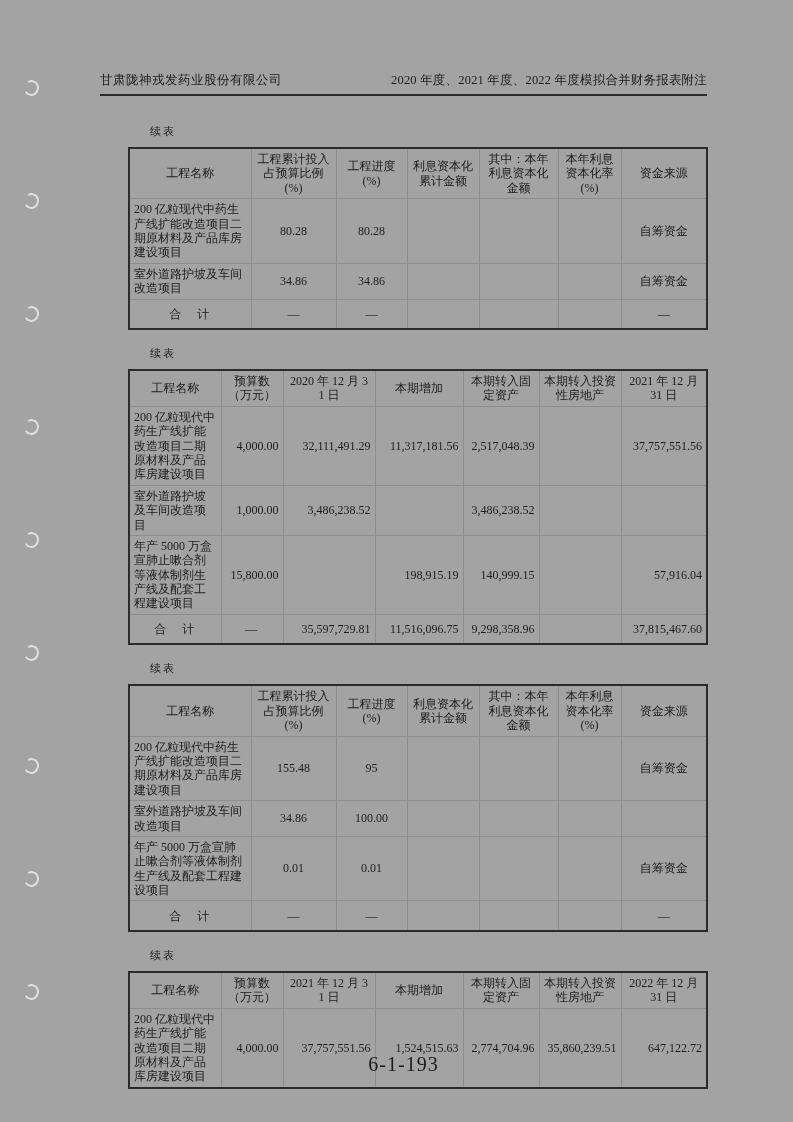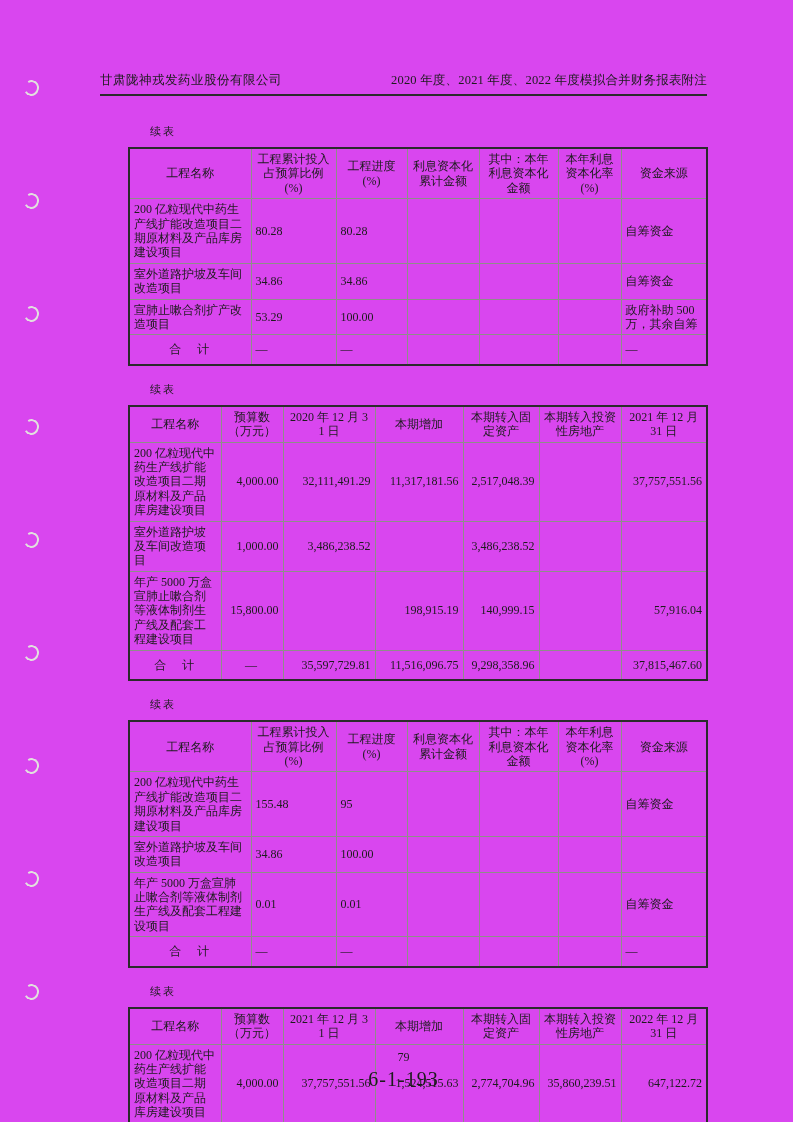--- a/index.html
+++ b/index.html
@@ -5,21 +5,21 @@
   * { box-sizing: border-box; margin: 0; padding: 0; }
   html, body { width: 793px; }
   body {
     font-family: "Liberation Serif", "DejaVu Serif", serif;
     background: #e9e9e7;
   }
   .page {
     position: relative;
     width: 793px;
     height: 1122px;
-    background: #d946ef;
+    background: #a3a3a3;
     overflow: hidden;
     color: #1c1c1c;
   }
   
   .binder-mark {
     position: absolute;
     left: 24px;
     width: 15px;
     height: 16px;
     border: 2px solid #e2e0de;
@@ -67,21 +67,21 @@
     vertical-align: middle;
     word-break: break-all;
   }
   thead th {
     font-weight: normal;
     text-align: center;
     height: 34px;
   }
   tbody td { height: 30px; }
   
-  .tbl-pct td { text-align: left; }
+  .tbl-pct td { text-align: center; }
   .tbl-pct td:first-child { text-align: left; }
   .tbl-pct tr.total td:first-child { text-align: center; letter-spacing: 2px; }
   
   .tbl-money td { text-align: right; }
   .tbl-money td:first-child { text-align: left; }
   .tbl-money tr.total td:first-child,
   .tbl-money tr.total td:nth-child(2) { text-align: center; letter-spacing: 2px; }
   .footer {
     position: absolute;
     left: 100px;
@@ -148,29 +148,20 @@
           </tr>
           <tr>
             <td>室外道路护坡及车间改造项目</td>
             <td>34.86</td>
             <td>34.86</td>
             <td></td>
             <td></td>
             <td></td>
             <td>自筹资金</td>
           </tr>
-          <tr>
-            <td>宣肺止嗽合剂扩产改造项目</td>
-            <td>53.29</td>
-            <td>100.00</td>
-            <td></td>
-            <td></td>
-            <td></td>
-            <td>政府补助 500 万，其余自筹</td>
-          </tr>
           <tr class="total">
             <td>合　计</td>
             <td>—</td>
             <td>—</td>
             <td></td>
             <td></td>
             <td></td>
             <td>—</td>
           </tr>
         </tbody>
@@ -331,17 +322,16 @@
             <td>2,774,704.96</td>
             <td>35,860,239.51</td>
             <td>647,122.72</td>
           </tr>
         </tbody>
     </table>
 
   </div>
 
   <div class="footer">
-    <div class="pg-num">79</div>
     <div class="doc-num">6-1-193</div>
   </div>
 
 </div>
 
 </body></html>

